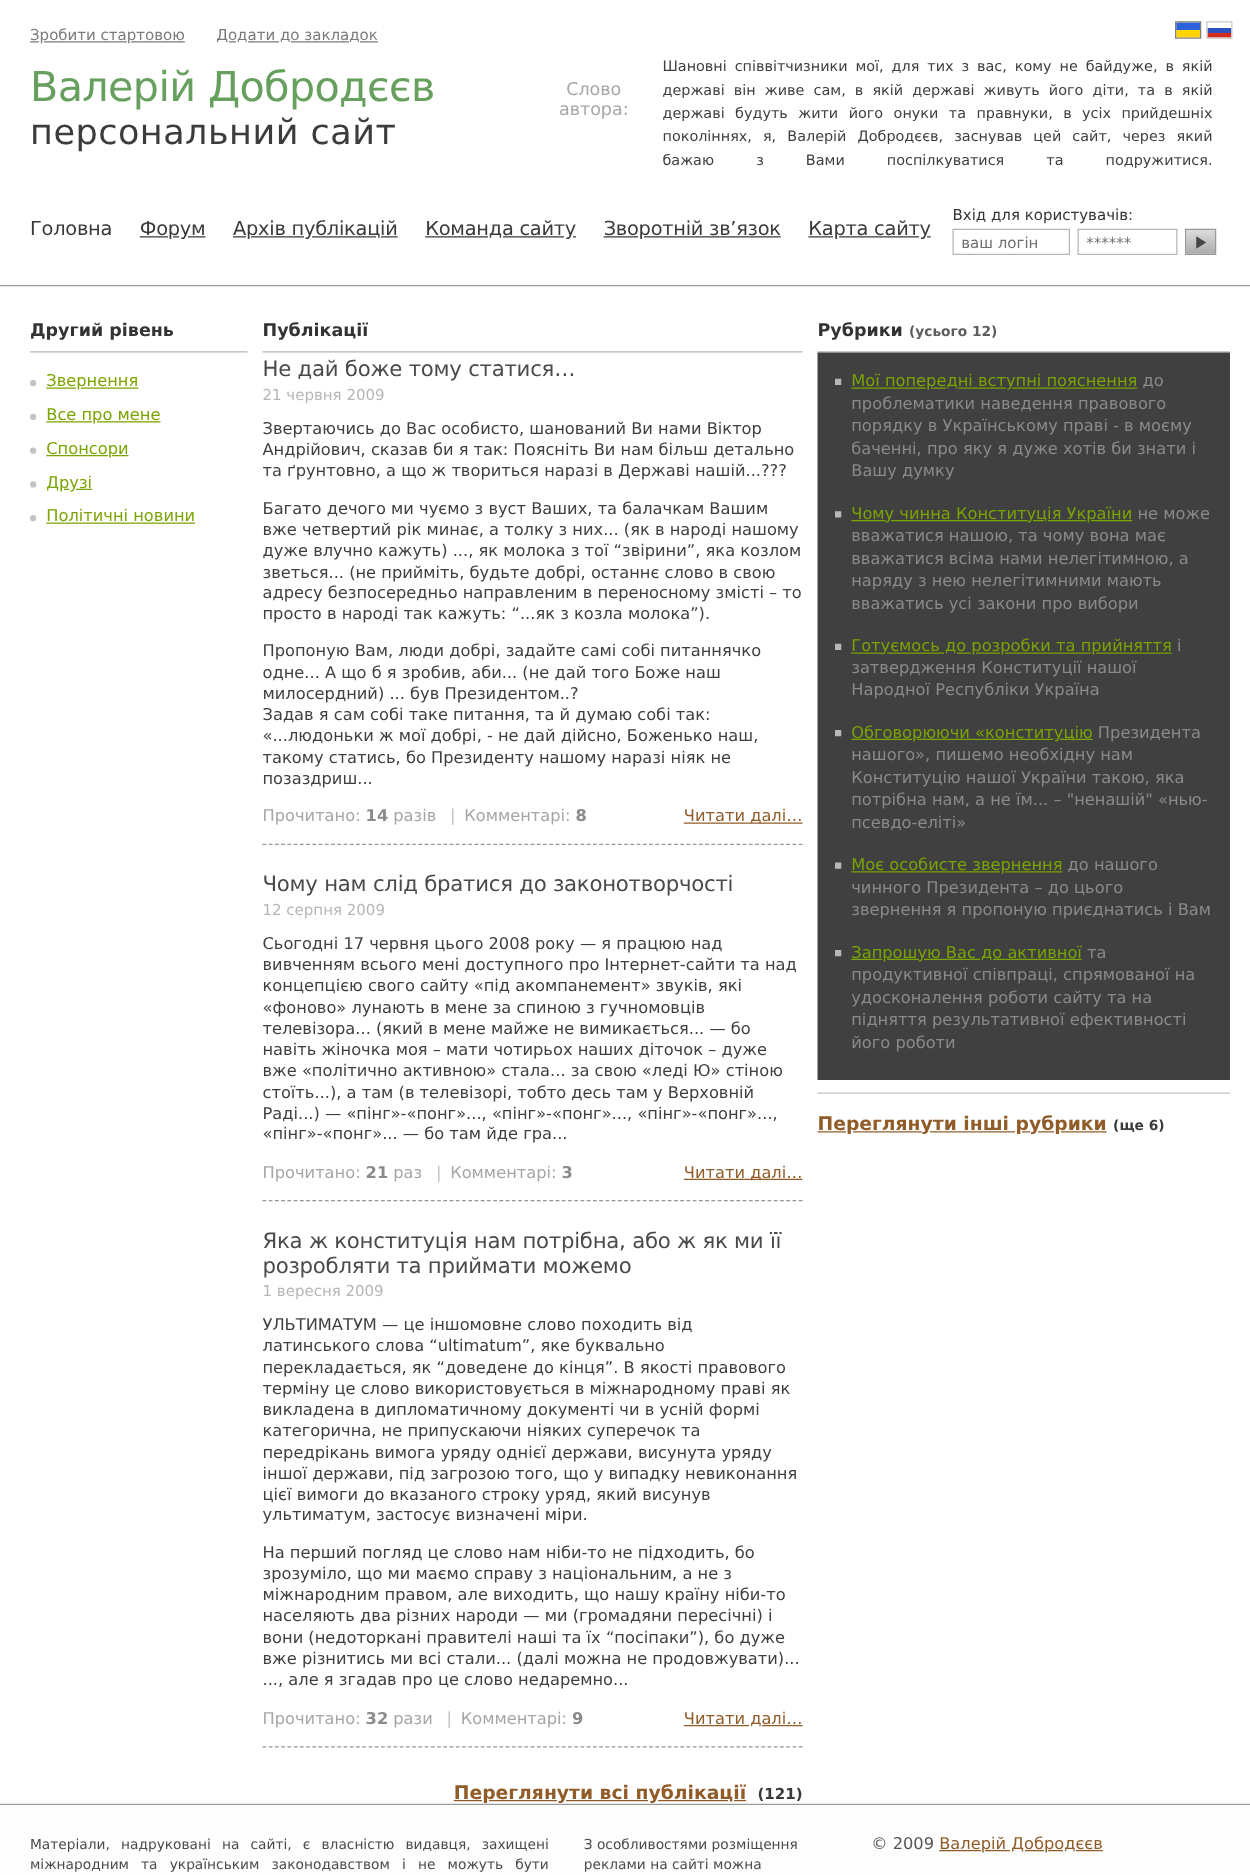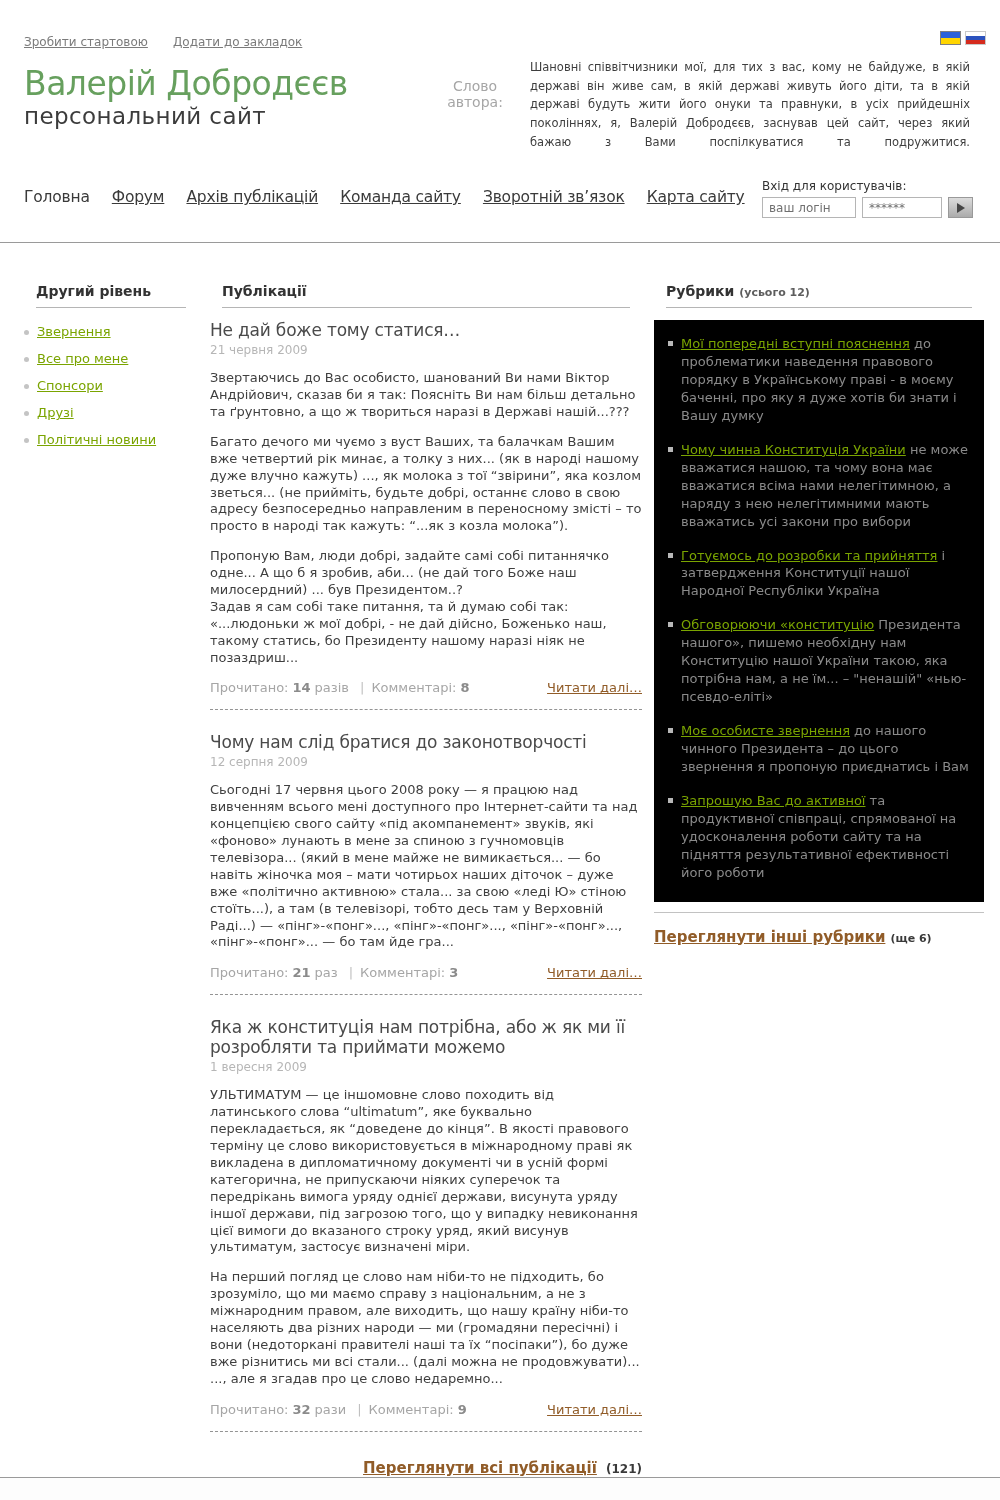--- a/index.html
+++ b/index.html
@@ -2,32 +2,32 @@
 <html><head>
 <meta charset="utf-8">
 <style>
   * { box-sizing: border-box; }
   html,body { margin:0; padding:0; background:#fff; }
   body { font-family:"DejaVu Sans","Liberation Sans",sans-serif; color:#3f3f3f; }
   a { cursor:pointer; }
   .page { width:1000px; min-height:1500px; margin:0 auto; display:flex; flex-direction:column; }
 
   
-  .topbar { display:flex; justify-content:space-between; align-items:flex-start; padding:31px 14px 0 24px; }
+  .topbar { display:flex; justify-content:space-between; align-items:flex-start; padding:17px 14px 0 24px; }
   .topbar-links a { color:#7b7b7b; font-size:12px; text-decoration:underline; margin-right:20px; }
   .flags { display:flex; gap:4px; }
   .flag { width:21px; height:14px; display:inline-block; }
   .flag-ua { border:1px solid #7f7f7f; background:linear-gradient(#2b62d9 0 50%, #ffd500 50% 100%); }
   .flag-ru { border:1px solid #c9c9c9; background:linear-gradient(#ffffff 0 34%, #2b52be 34% 67%, #d52b1e 67% 100%); }
 
   
   .header-row { display:flex; justify-content:space-between; align-items:flex-start; padding:0 24px; }
   .brand { margin-top:16px; }
   .site-title { font-size:33px; color:#67a05e; letter-spacing:-0.5px; line-height:1.1; }
-  .site-subtitle { font-size:23px; color:#3c3c3c; margin-top:1px; letter-spacing:0.4px; }
+  .site-subtitle { font-size:28px; color:#3c3c3c; margin-top:1px; letter-spacing:0.4px; }
   .author-word { display:flex; width:548px; margin-top:8px; }
   .aw-label { width:102px; flex:none; font-size:14px; color:#a6a6a6; text-align:center; padding-top:20px; padding-right:8px; }
   .aw-text { width:440px; font-size:11.5px; line-height:1.62; color:#3e3e3e; text-align:justify; text-align-last:justify; }
 
   
   .nav-row { display:flex; justify-content:space-between; align-items:flex-start; padding:0 16px 0 24px; margin-top:28px; }
   .mainnav { padding-top:8px; }
   .mainnav a { font-size:15.5px; letter-spacing:-0.2px; color:#3a3a3a; text-decoration:underline; margin-right:17px; }
   .mainnav a.current { text-decoration:none; }
   .login { width:222px; }
@@ -39,21 +39,21 @@
   .btn-go { width:25px; height:21px; border:1px solid #999; background:linear-gradient(#dcdcdc,#ababab); display:flex; align-items:center; justify-content:center; padding:0; cursor:pointer; }
   .tri { width:0; height:0; border-left:8px solid #454545; border-top:5px solid transparent; border-bottom:5px solid transparent; }
 
   .full-rule { border:none; border-top:1px solid #9a9a9a; margin:24px 0 0; }
 
   
   .content { display:flex; align-items:flex-start; padding:28px 24px 0; flex:1 0 auto; }
   .col-left { width:174px; flex:none; }
   .col-main { width:432px; flex:none; margin-left:12px; }
   .col-right { width:330px; flex:none; margin-left:12px; }
-  .section-head { font-size:14px; font-weight:bold; color:#333; margin:12px; padding-bottom:8px; border-bottom:1px solid #b5b5b5; }
+  .section-head { font-size:14px; font-weight:bold; color:#333; margin:0; padding-bottom:8px; border-bottom:1px solid #b5b5b5; }
   .section-head .cnt { font-size:11px; color:#5d5d5d; }
 
   
   .col-left ul { list-style:none; margin:16px 0 0; padding:0; }
   .col-left ul.group2 { margin-top:32px; }
   .col-left li { position:relative; padding-left:13px; margin-bottom:12px; font-size:13px; }
   .col-left li::before { content:""; position:absolute; left:0; top:6px; width:5px; height:5px; border-radius:50%; background:#c4c4c4; }
   .col-left a { color:#7aa400; text-decoration:underline; }
 
   
@@ -65,21 +65,21 @@
   .a-meta b { color:#8b8b8b; margin:0 4px; }
   .a-meta .unit { margin-right:4px; }
   .a-meta .sep { margin:0 7px; color:#c0c0c0; }
   .a-meta .more { margin-left:auto; color:#915c28; text-decoration:underline; }
   .dashes { border:none; border-top:1px dashed #949494; margin:14px 0 4px; }
   .view-all-row { text-align:right; margin-top:26px; white-space:nowrap; }
   .view-all-row a { color:#915c28; font-weight:bold; font-size:15px; text-decoration:underline; }
   .view-all-row .cnt { color:#3a3a3a; font-weight:bold; font-size:12px; margin-left:4px; }
 
   
-  .rubric-box { background:#000000; padding:15px 12px 4px 14px; margin-top:0; }
+  .rubric-box { background:#404040; padding:15px 12px 4px 14px; margin-top:0; }
   .r-item { position:relative; padding-left:13px; margin-bottom:16px; font-size:13px; line-height:1.38; }
   .r-item::before { content:""; position:absolute; left:0; top:6px; width:5px; height:5px; background:#b8b8b8; }
   .r-link { color:#7aa400; text-decoration:underline; }
   .r-rest { color:#8a8a8a; }
   .rubrics-rule { border:none; border-top:1px solid #c2c2c2; margin:10px 0 0; }
   .rubrics-more { margin-top:14px; }
   .rubrics-more a { color:#915c28; font-weight:bold; font-size:15px; text-decoration:underline; }
   .rubrics-more .cnt { font-size:11px; font-weight:bold; color:#3a3a3a; margin-left:0; }
 
   

